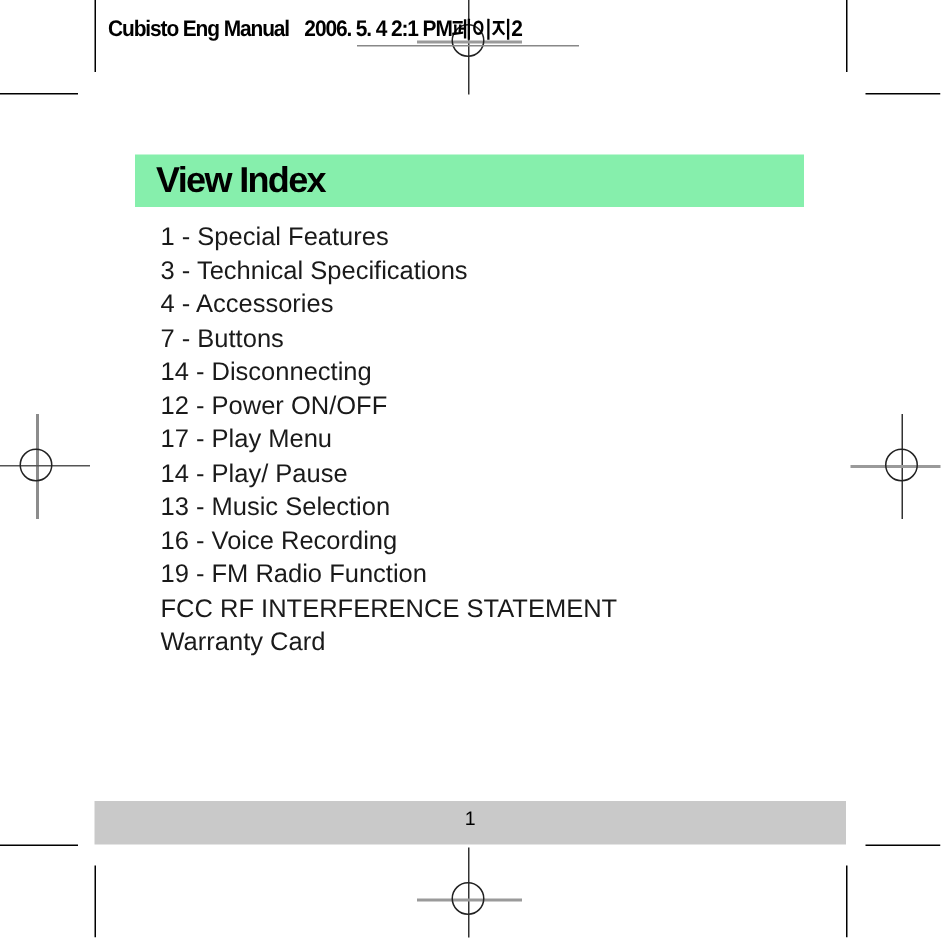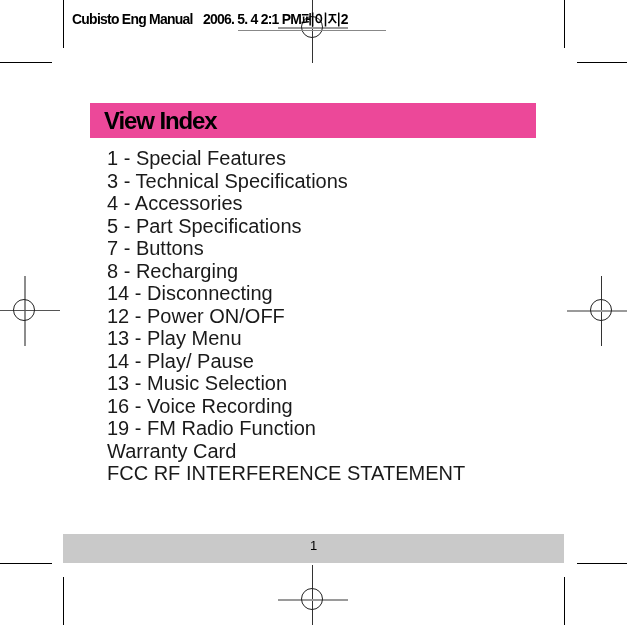--- a/index.html
+++ b/index.html
@@ -107,42 +107,42 @@
     margin-left: 11px;
   }
 
   
   .title-bar {
     position: absolute;
     left: 90px;
     top: 103px;
     width: 446px;
     height: 35px;
-    background: #ec4899;
+    background: #86efac;
   }
   .title-bar .title-text {
     position: absolute;
     left: 14px;
     top: 4px;
     font-size: 24px;
     font-weight: bold;
     letter-spacing: -1.1px;
     color: #000000;
     white-space: nowrap;
   }
 
   
   .index-list {
     position: absolute;
     left: 107px;
     top: 147px;
     width: 420px;
   }
   .index-item {
-    font-size: 20px;
+    font-size: 17px;
     line-height: 22.5px;
     color: #1a1a1a;
     white-space: nowrap;
   }
 
   
   .footer-bar {
     position: absolute;
     left: 63px;
     top: 534px;
@@ -199,31 +199,29 @@
   <div class="doc-header"><span>Cubisto Eng Manual</span><span class="hdr-date">2006. 5. 4  2:1  PM페이지2</span></div>
 
   <div class="title-bar">
     <div class="title-text">View Index</div>
   </div>
 
   <div class="index-list">
       <div class="index-item">1 - Special Features</div>
       <div class="index-item">3 - Technical Specifications</div>
       <div class="index-item">4 - Accessories</div>
-      <div class="index-item">5 - Part Specifications</div>
       <div class="index-item">7 - Buttons</div>
-      <div class="index-item">8 - Recharging</div>
       <div class="index-item">14 - Disconnecting</div>
       <div class="index-item">12 - Power ON/OFF</div>
-      <div class="index-item">13 - Play Menu</div>
+      <div class="index-item">17 - Play Menu</div>
       <div class="index-item">14 - Play/ Pause</div>
       <div class="index-item">13 - Music Selection</div>
       <div class="index-item">16 - Voice Recording</div>
       <div class="index-item">19 - FM Radio Function</div>
+      <div class="index-item">FCC RF INTERFERENCE STATEMENT</div>
       <div class="index-item">Warranty Card</div>
-      <div class="index-item">FCC RF INTERFERENCE STATEMENT</div>
     </div>
 
   <div class="footer-bar">
     <div class="page-number">1</div>
   </div>
 
 </div>
 
 </body></html>

